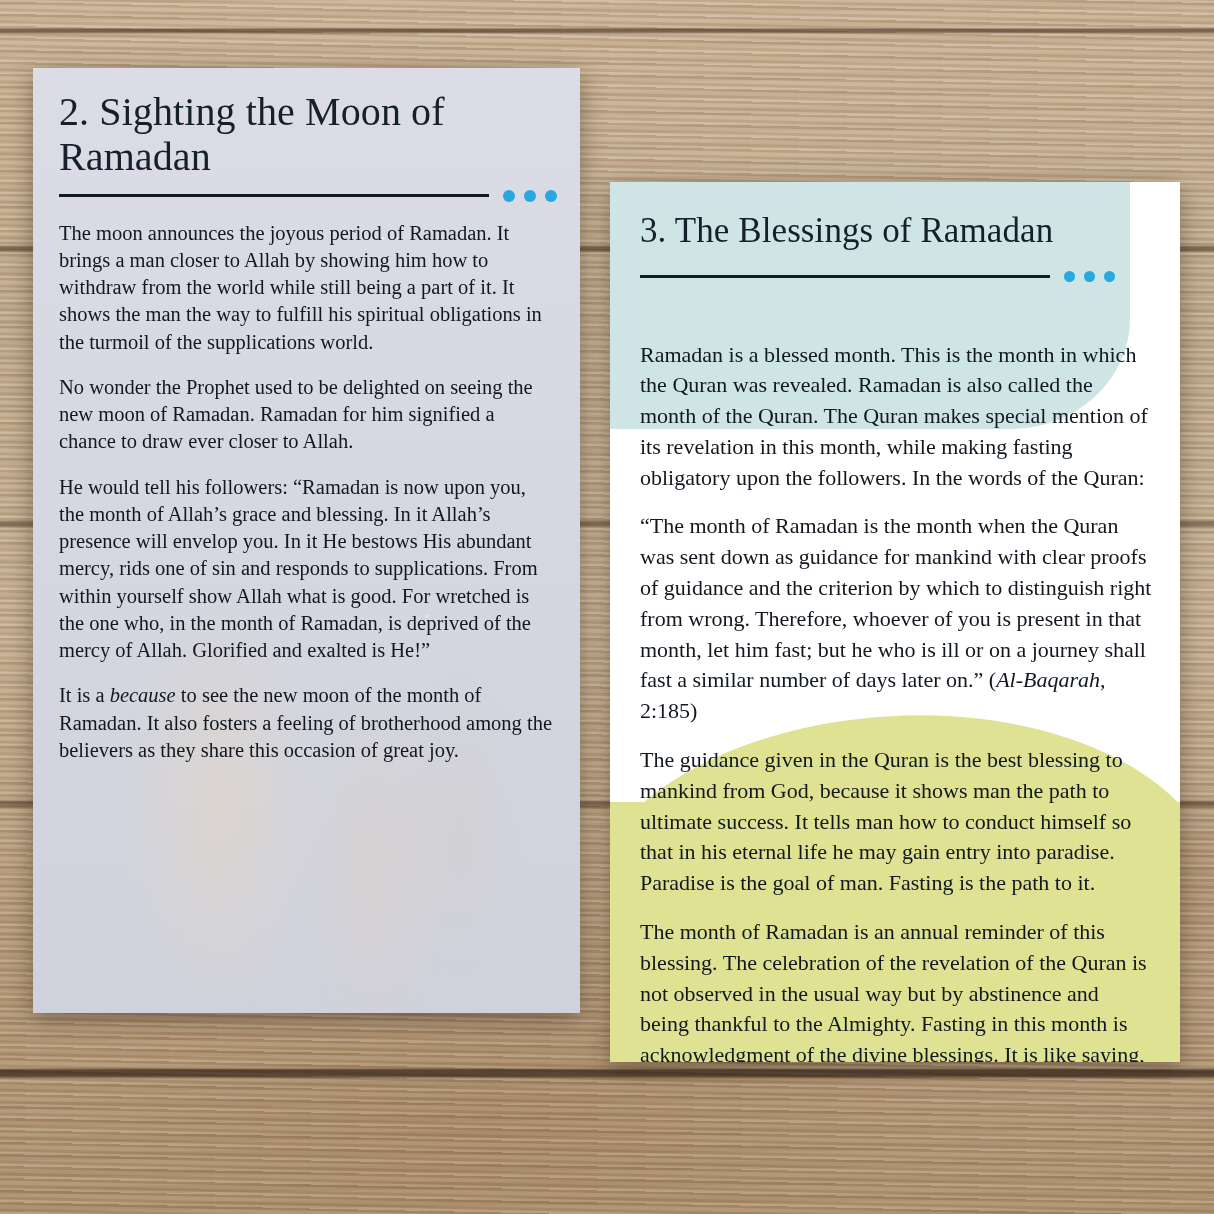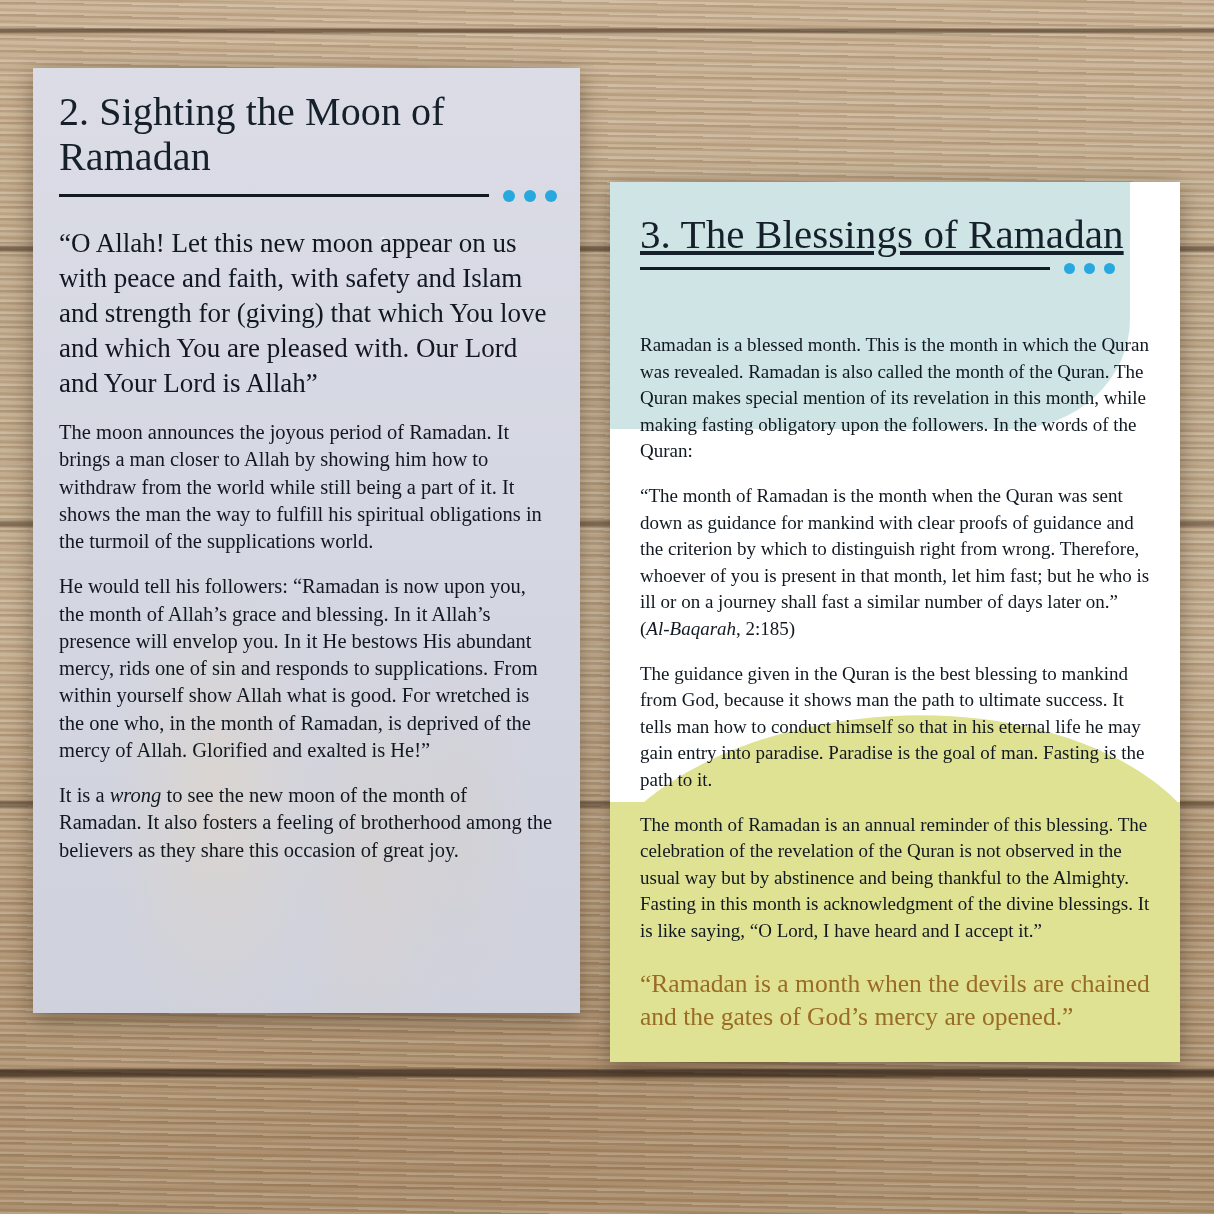--- a/index.html
+++ b/index.html
@@ -128,25 +128,24 @@
     font-weight: normal;
     color: #15202b;
     letter-spacing: 0.1px;
   }
   #moon-title {
     font-size: 40px;
     line-height: 1.12;
     margin-bottom: 10px;
   }
   #blessings-title {
-    font-size: 41px;
+    font-size: 35px;
     line-height: 1.1;
-    margin-bottom: 6px;
+    margin-bottom: 20px;
     white-space: nowrap;
-    text-decoration: underline;
   }
 
   
   .rule-row {
     display: flex;
     align-items: center;
     gap: 14px;
   }
   .rule-line {
     height: 0;
@@ -167,21 +166,21 @@
 
   p.body {
     color: #111820;
     margin-top: 18px;
   }
   #card-moon p.body {
     font-size: 20.5px;
     line-height: 1.33;
   }
   #card-blessings p.body {
-    font-size: 19px;
+    font-size: 22px;
     line-height: 1.40;
   }
 
   p.pullquote {
     color: #111820;
     font-size: 27px;
     line-height: 1.30;
     margin-top: 24px;
   }
 
@@ -209,28 +208,28 @@
   <div class="rule-row" id="moon-rule">
     <span class="rule-line"></span>
     <span class="dots">
       <span class="dot"></span>
       <span class="dot"></span>
       <span class="dot"></span>
     </span>
   </div>
 
 
-  <p class="pullquote">“O Allah! Let this new moon appear on us with peace and faith, with safety and Islam and strength for (giving) that which You love and which You are pleased with. Our Lord and Your Lord is Allah”</p>
 
   <p class="body">The moon announces the joyous period of Ramadan. It brings a man closer to Allah by showing him how to withdraw from the world while still being a part of it. It shows the man the way to fulfill his spiritual obligations in the turmoil of the supplications world.</p>
 
+  <p class="body">No wonder the Prophet used to be delighted on seeing the new moon of Ramadan. Ramadan for him signified a chance to draw ever closer to Allah.</p>
 
   <p class="body">He would tell his followers: “Ramadan is now upon you, the month of Allah’s grace and blessing. In it Allah’s presence will envelop you. In it He bestows His abundant mercy, rids one of sin and responds to supplications. From within yourself show Allah what is good. For wretched is the one who, in the month of Ramadan, is deprived of the mercy of Allah. Glorified and exalted is He!”</p>
 
-  <p class="body"><span>It is a </span><em>wrong</em><span> to see the new moon of the month of Ramadan. It also fosters a feeling of brotherhood among the believers as they share this occasion of great joy.</span></p>
+  <p class="body"><span>It is a </span><em>because</em><span> to see the new moon of the month of Ramadan. It also fosters a feeling of brotherhood among the believers as they share this occasion of great joy.</span></p>
 
 </div>
 
 <div class="card" id="card-blessings">
 
   <div id="teal-blob"></div>
   <div id="olive-blob"></div>
 
   <div id="blessings-inner">
 

